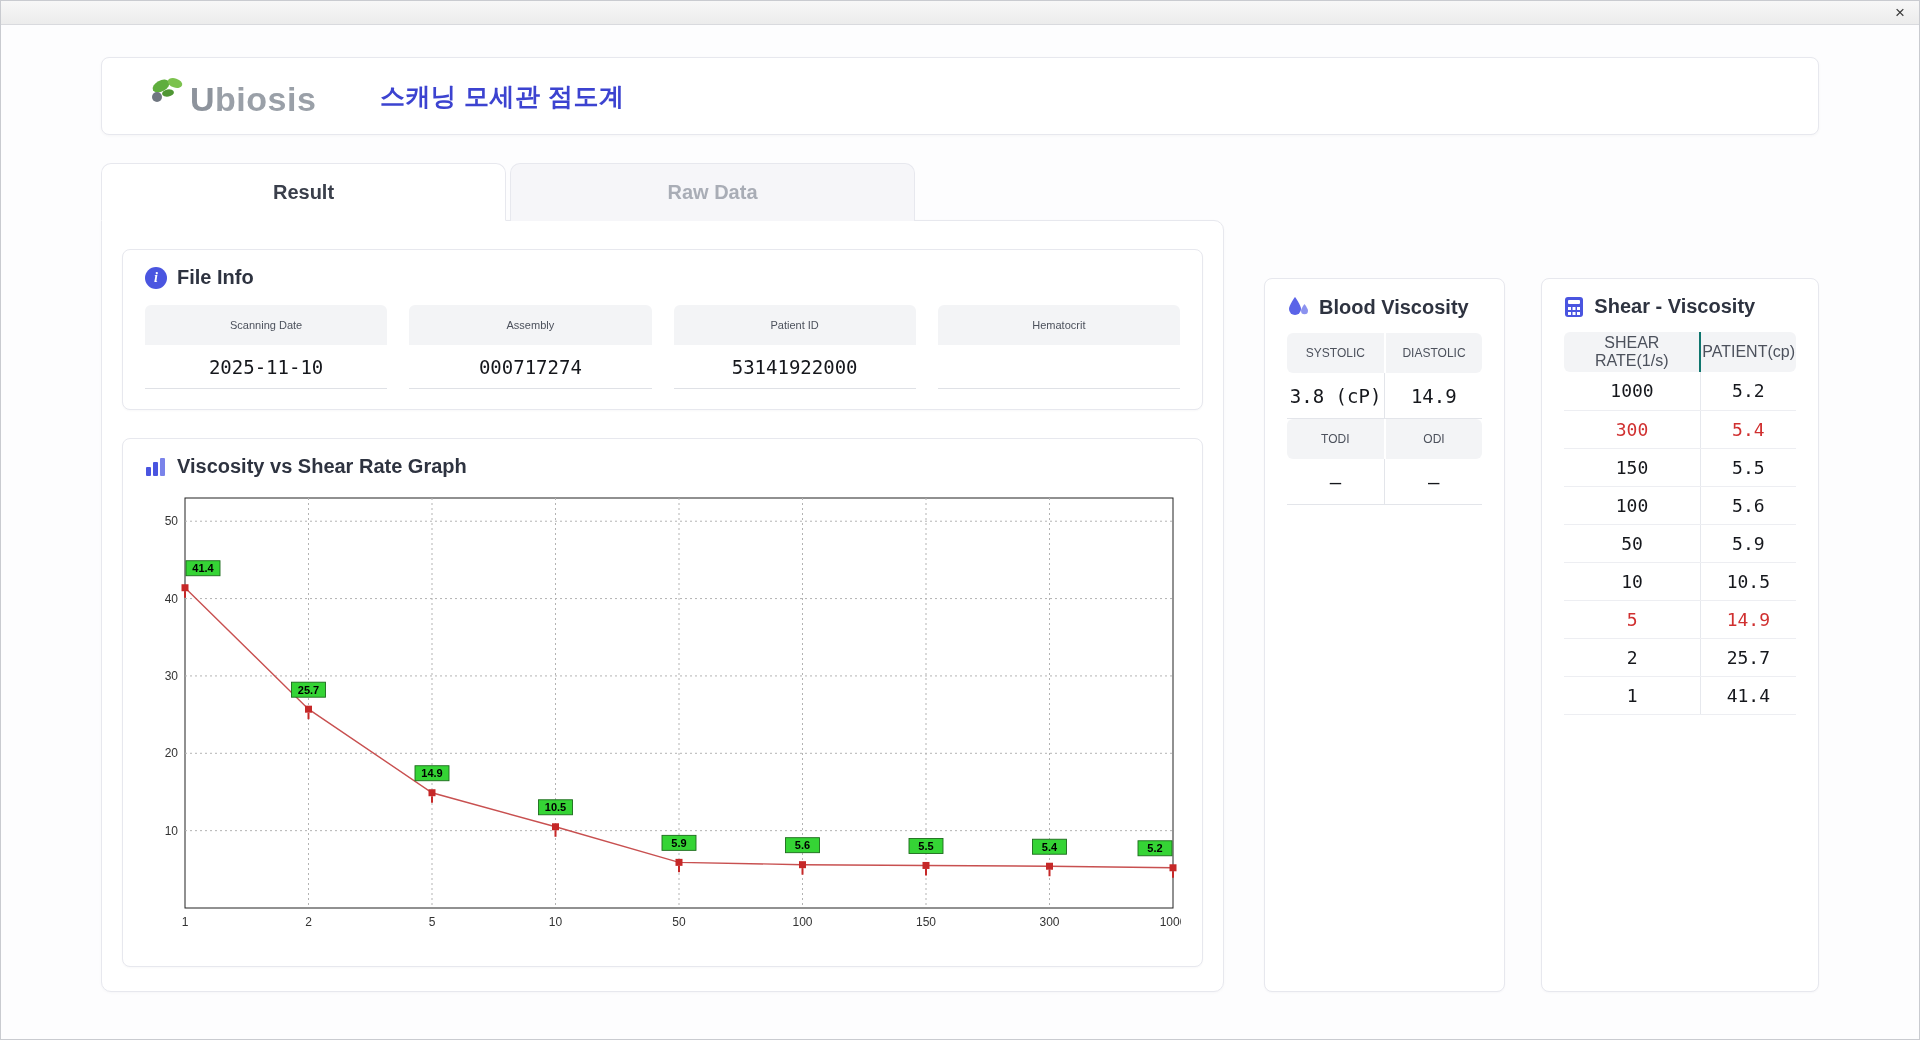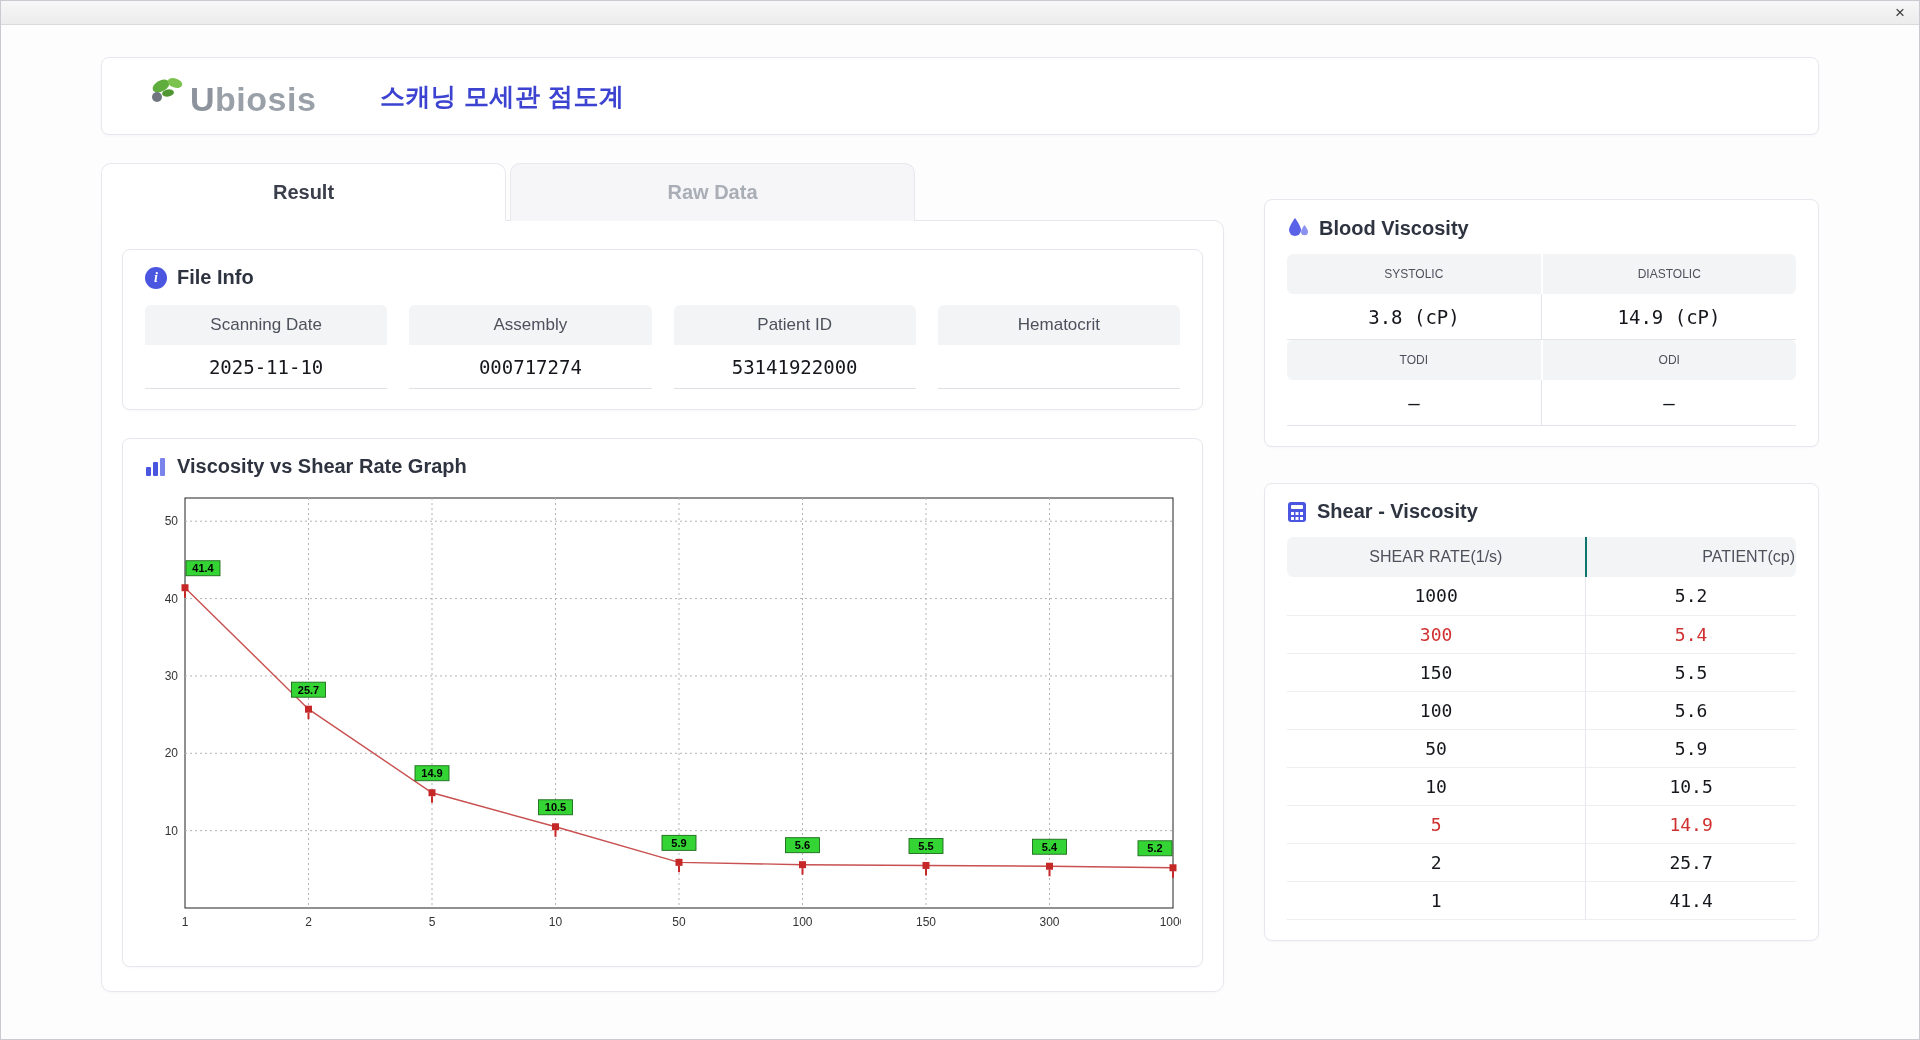--- a/index.html
+++ b/index.html
@@ -25,21 +25,21 @@
     display:flex; align-items:center; box-shadow:0 1px 3px rgba(40,40,60,.04);
   }
   .logo { display:flex; align-items:flex-end; margin-left:46px; min-width:212px; }
   .logo-text { font-size:34px; font-weight:600; color:#9aa0a8; letter-spacing:.5px; line-height:1; }
   .logo-text::first-letter { color:#8d939c; }
   .app-title { margin-left:20px; font-size:25px; font-weight:bold; color:#3c43d0; letter-spacing:.5px; }
 
   
   .main-row { display:flex; margin-top:28px; gap:40px; }
   .left-col { width:1123px; flex:none; }
-  .right-col { flex:1; margin-top:36px; display:flex; flex-direction:column; gap:36px; }
+  .right-col { flex:1; margin-top:115px; display:flex; flex-direction:row; gap:36px; }
 
   
   .tabs { display:flex; height:58px; position:relative; z-index:2; }
   .tab {
     width:405px; height:58px; display:flex; align-items:center; justify-content:center;
     font-size:20px; font-weight:bold; border-radius:10px 10px 0 0; cursor:pointer;
   }
   .tab.active { background:#fff; border:1px solid #e7e8ee; border-bottom:1px solid #fff; color:#3a3f4b; }
   .tab.inactive { background:#f6f6f9; border:1px solid #e7e8ee; border-bottom:none; color:#a9adb6; margin-left:4px; }
 
@@ -60,21 +60,21 @@
     display:inline-flex; align-items:center; justify-content:center;
     font-size:14px; font-style:italic; font-family:"Liberation Serif",serif; flex:none;
   }
   .glyph-icon { display:inline-flex; flex:none; }
 
   
   .fields { display:flex; gap:22px; margin-top:16px; }
   .field { flex:1; }
   .field-label {
     background:#f3f4f6; border-radius:6px 6px 0 0; height:40px; line-height:40px;
-    text-align:center; color:#4c515c; font-size:17px;
+    text-align:center; color:#4c515c; font-size:11px;
   }
   .field-value {
     height:44px; line-height:44px; text-align:center; font-size:19px; color:#15171c;
     font-family:"DejaVu Sans Mono",monospace; border-bottom:1px solid #dfe1e6; background:#fff;
   }
 
   .graph-card { margin-top:28px; }
   #chart { margin-top:12px; }
 
   

